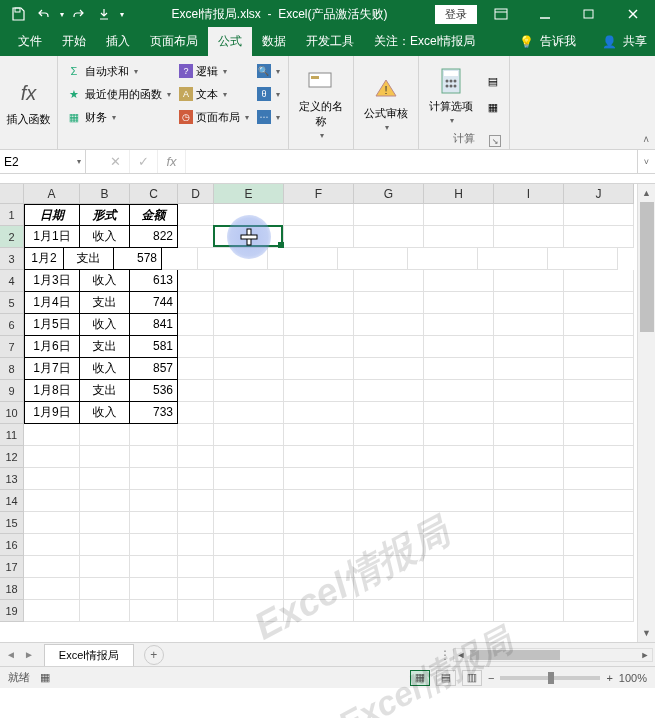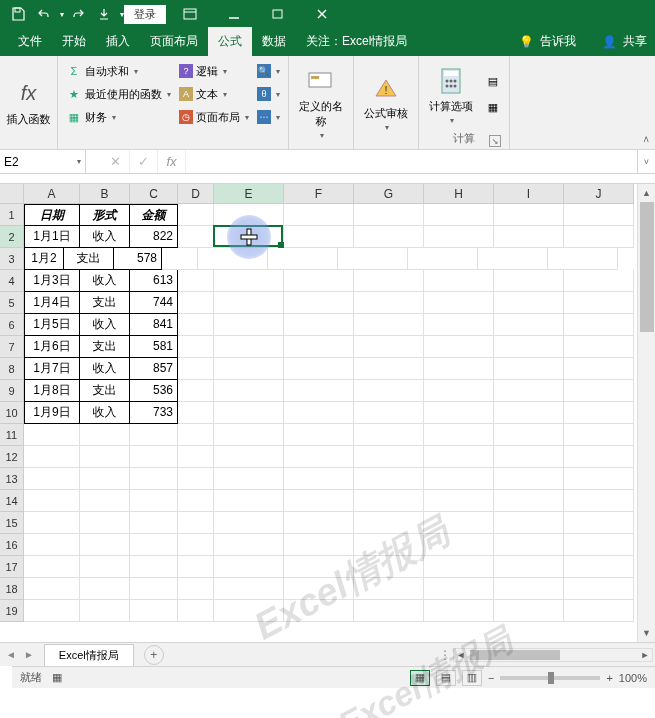--- a/index.html
+++ b/index.html
@@ -79,21 +79,21 @@
 .sheet-tabs { height: 24px; background: #f1f1f1; border-top: 1px solid #d4d4d4; display: flex; align-items: center; font-size: 11px; }
 .st-nav { display: flex; padding: 0 6px; gap: 8px; color: #888; }
 .st-nav span { cursor: pointer; font-size: 10px; }
 .sheet-tab { background: #fff; border: 1px solid #ccc; border-bottom: none; padding: 3px 14px; margin-left: 4px; cursor: pointer; }
 .add-sheet { width: 20px; height: 20px; border: 1px solid #ccc; border-radius: 50%; margin-left: 10px; display: flex; align-items: center; justify-content: center; cursor: pointer; font-size: 12px; color: #666; }
 .hscroll-area { flex: 1; display: flex; align-items: center; justify-content: flex-end; padding-right: 2px; gap: 2px; }
 .hscroll { height: 14px; background: #f1f1f1; border: 1px solid #ddd; width: 200px; display: flex; align-items: center; position: relative; }
 .hscroll .hbtn { width: 14px; text-align: center; font-size: 9px; color: #666; }
 .hscroll .hthumb { position: absolute; left: 16px; width: 90px; height: 10px; background: #c1c1c1; top: 1px; }
 
-.statusbar { height: 22px; background: #f1f1f1; border-top: 1px solid #d4d4d4; display: flex; align-items: center; font-size: 11px; padding: 0 8px; color: #555; margin-left: 12px; }
+.statusbar { height: 22px; background: #f1f1f1; border-top: 1px solid #d4d4d4; display: flex; align-items: center; font-size: 11px; padding: 0 8px; color: #555; }
 .sb-left { display: flex; gap: 10px; align-items: center; }
 .sb-right { margin-left: auto; display: flex; align-items: center; gap: 6px; }
 .view-btn { width: 20px; height: 16px; border: 1px solid #ccc; cursor: pointer; display: flex; align-items: center; justify-content: center; }
 .view-btn.active { background: #d0e8db; border-color: #0f7138; }
 .zoom-slider { width: 100px; height: 4px; background: #ccc; position: relative; }
 .zoom-slider .zthumb { position: absolute; left: 48px; top: -4px; width: 6px; height: 12px; background: #888; }
 </style>
 </head>
 <body>
 
@@ -117,20 +117,23 @@
         </svg>
       </div>
     <div class="qat-btn">
         <svg width="14" height="14" viewBox="0 0 14 14">
           <path d="M7 2v7M4 6l3 3 3-3" fill="none" stroke="#fff" stroke-width="1.2"></path>
           <path d="M3 12h8" stroke="#fff"></path>
         </svg>
       </div>
     <span class="dd" style="color:#fff">▾</span>
   </div>
+  <div class="title-center">
+    <span>Excel情报局.xlsx</span> &nbsp;-&nbsp; <span>Excel(产品激活失败)</span>
+  </div>
   <div class="title-right">
     <div class="login-btn">登录</div>
     <div class="win-btn">
         <svg width="14" height="12">
           <rect x="1" y="1" width="12" height="10" fill="none" stroke="#fff"></rect>
           <line x1="1" y1="4" x2="13" y2="4" stroke="#fff"></line>
         </svg>
       </div>
     <div class="win-btn">
         <svg width="12" height="12">
@@ -151,20 +154,21 @@
   </div>
 </div>
 
 <div class="tabs">
   <div class="tab">文件</div>
   <div class="tab">开始</div>
   <div class="tab">插入</div>
   <div class="tab">页面布局</div>
   <div class="tab active">公式</div>
   <div class="tab">数据</div>
+  <div class="tab">开发工具</div>
   <div class="tab">关注：Excel情报局</div>
   <div class="tab-right">
     <span>💡</span>
     <span>告诉我</span>
     <span style="width:14px"></span>
     <span>👤</span>
     <span>共享</span>
   </div>
 </div>
 

